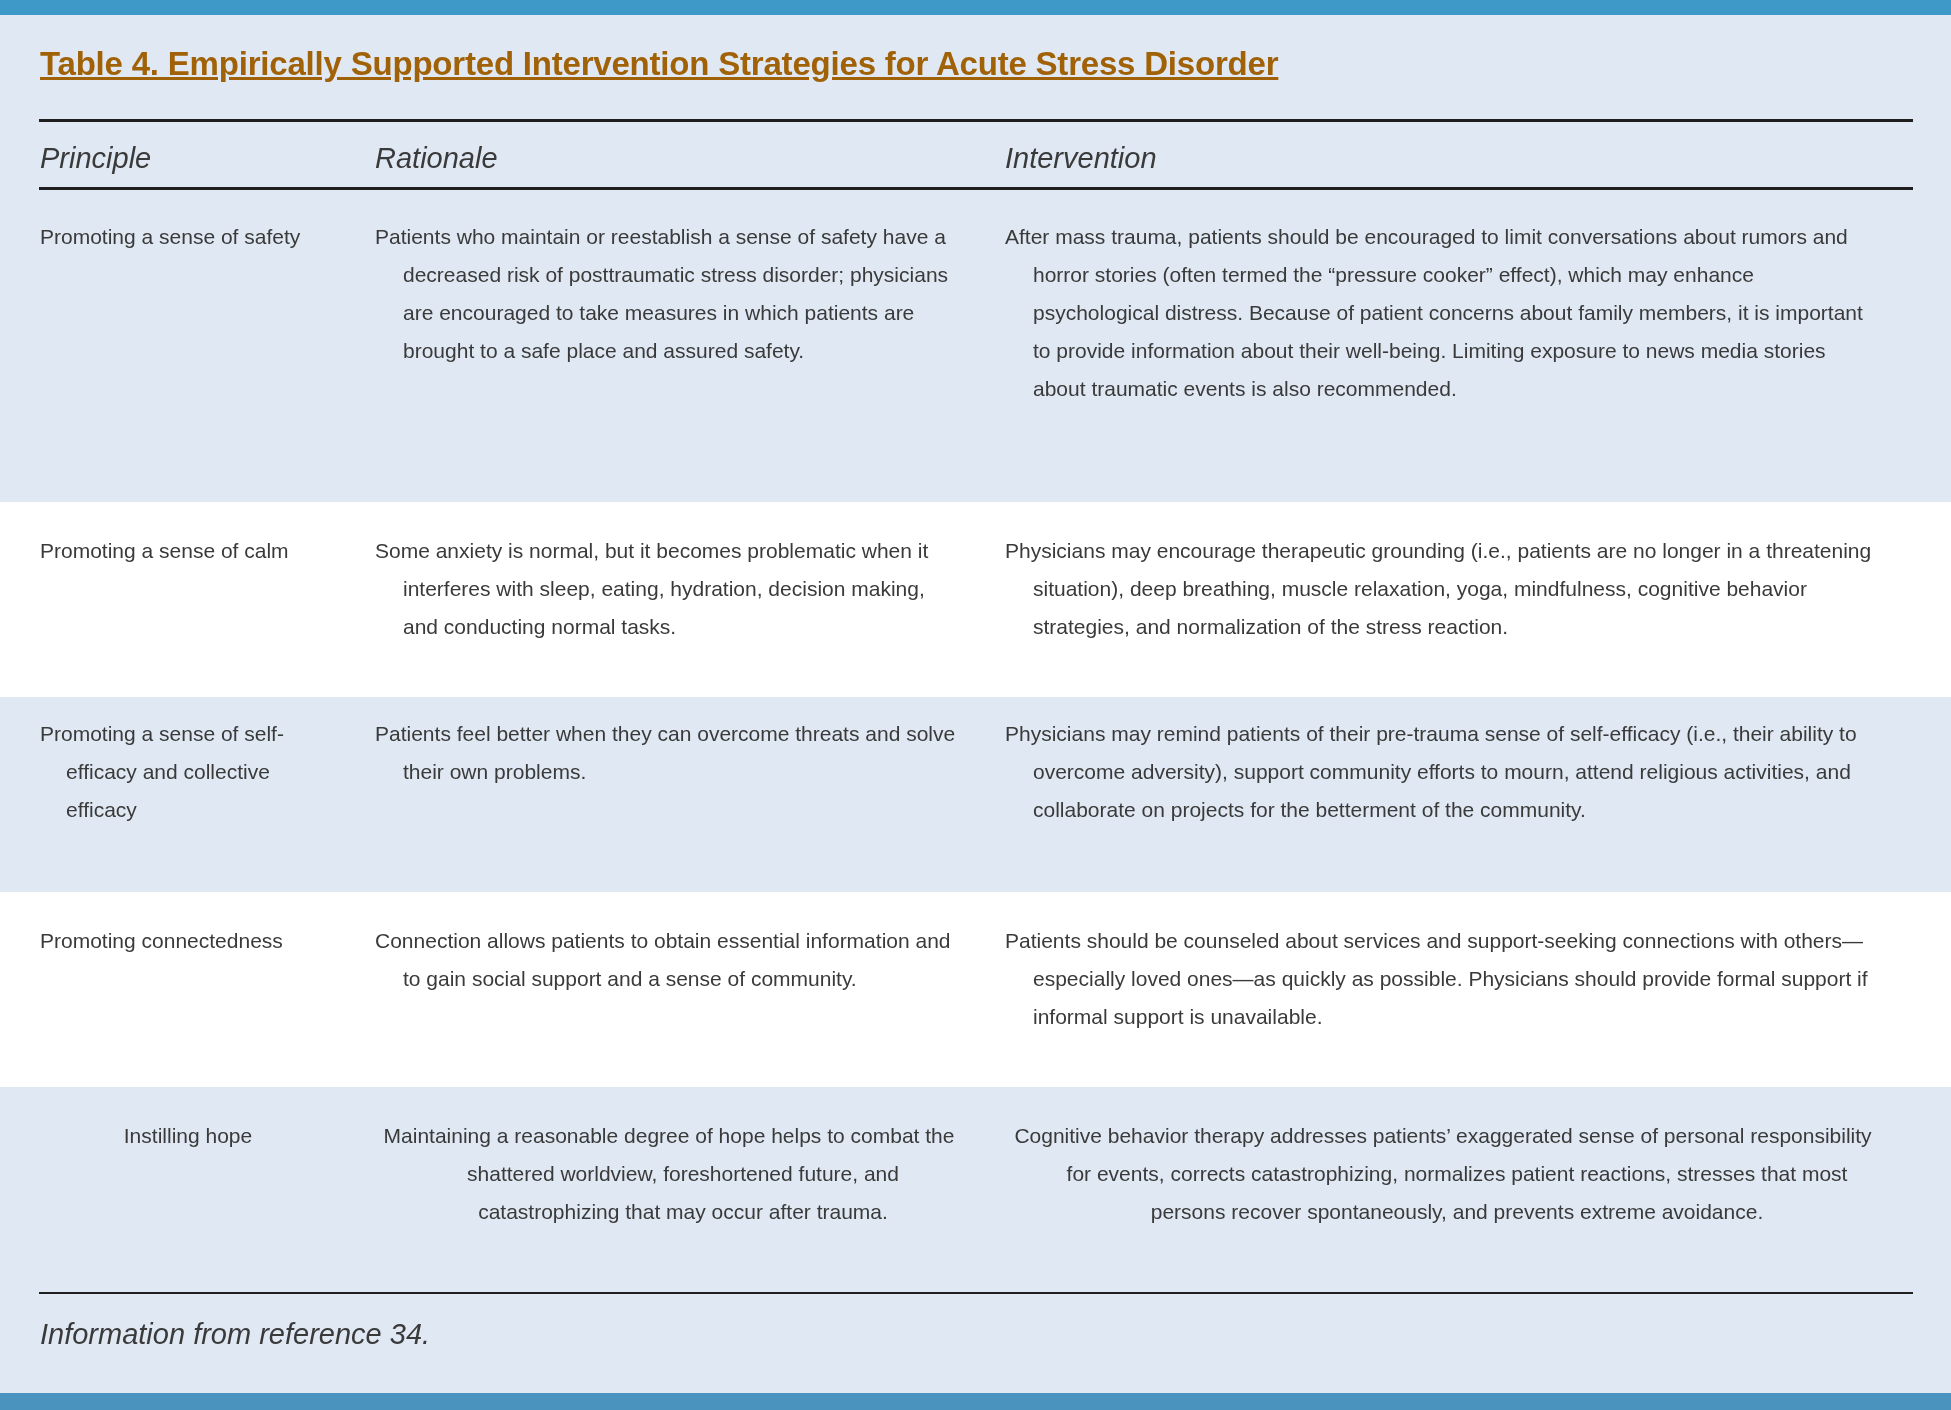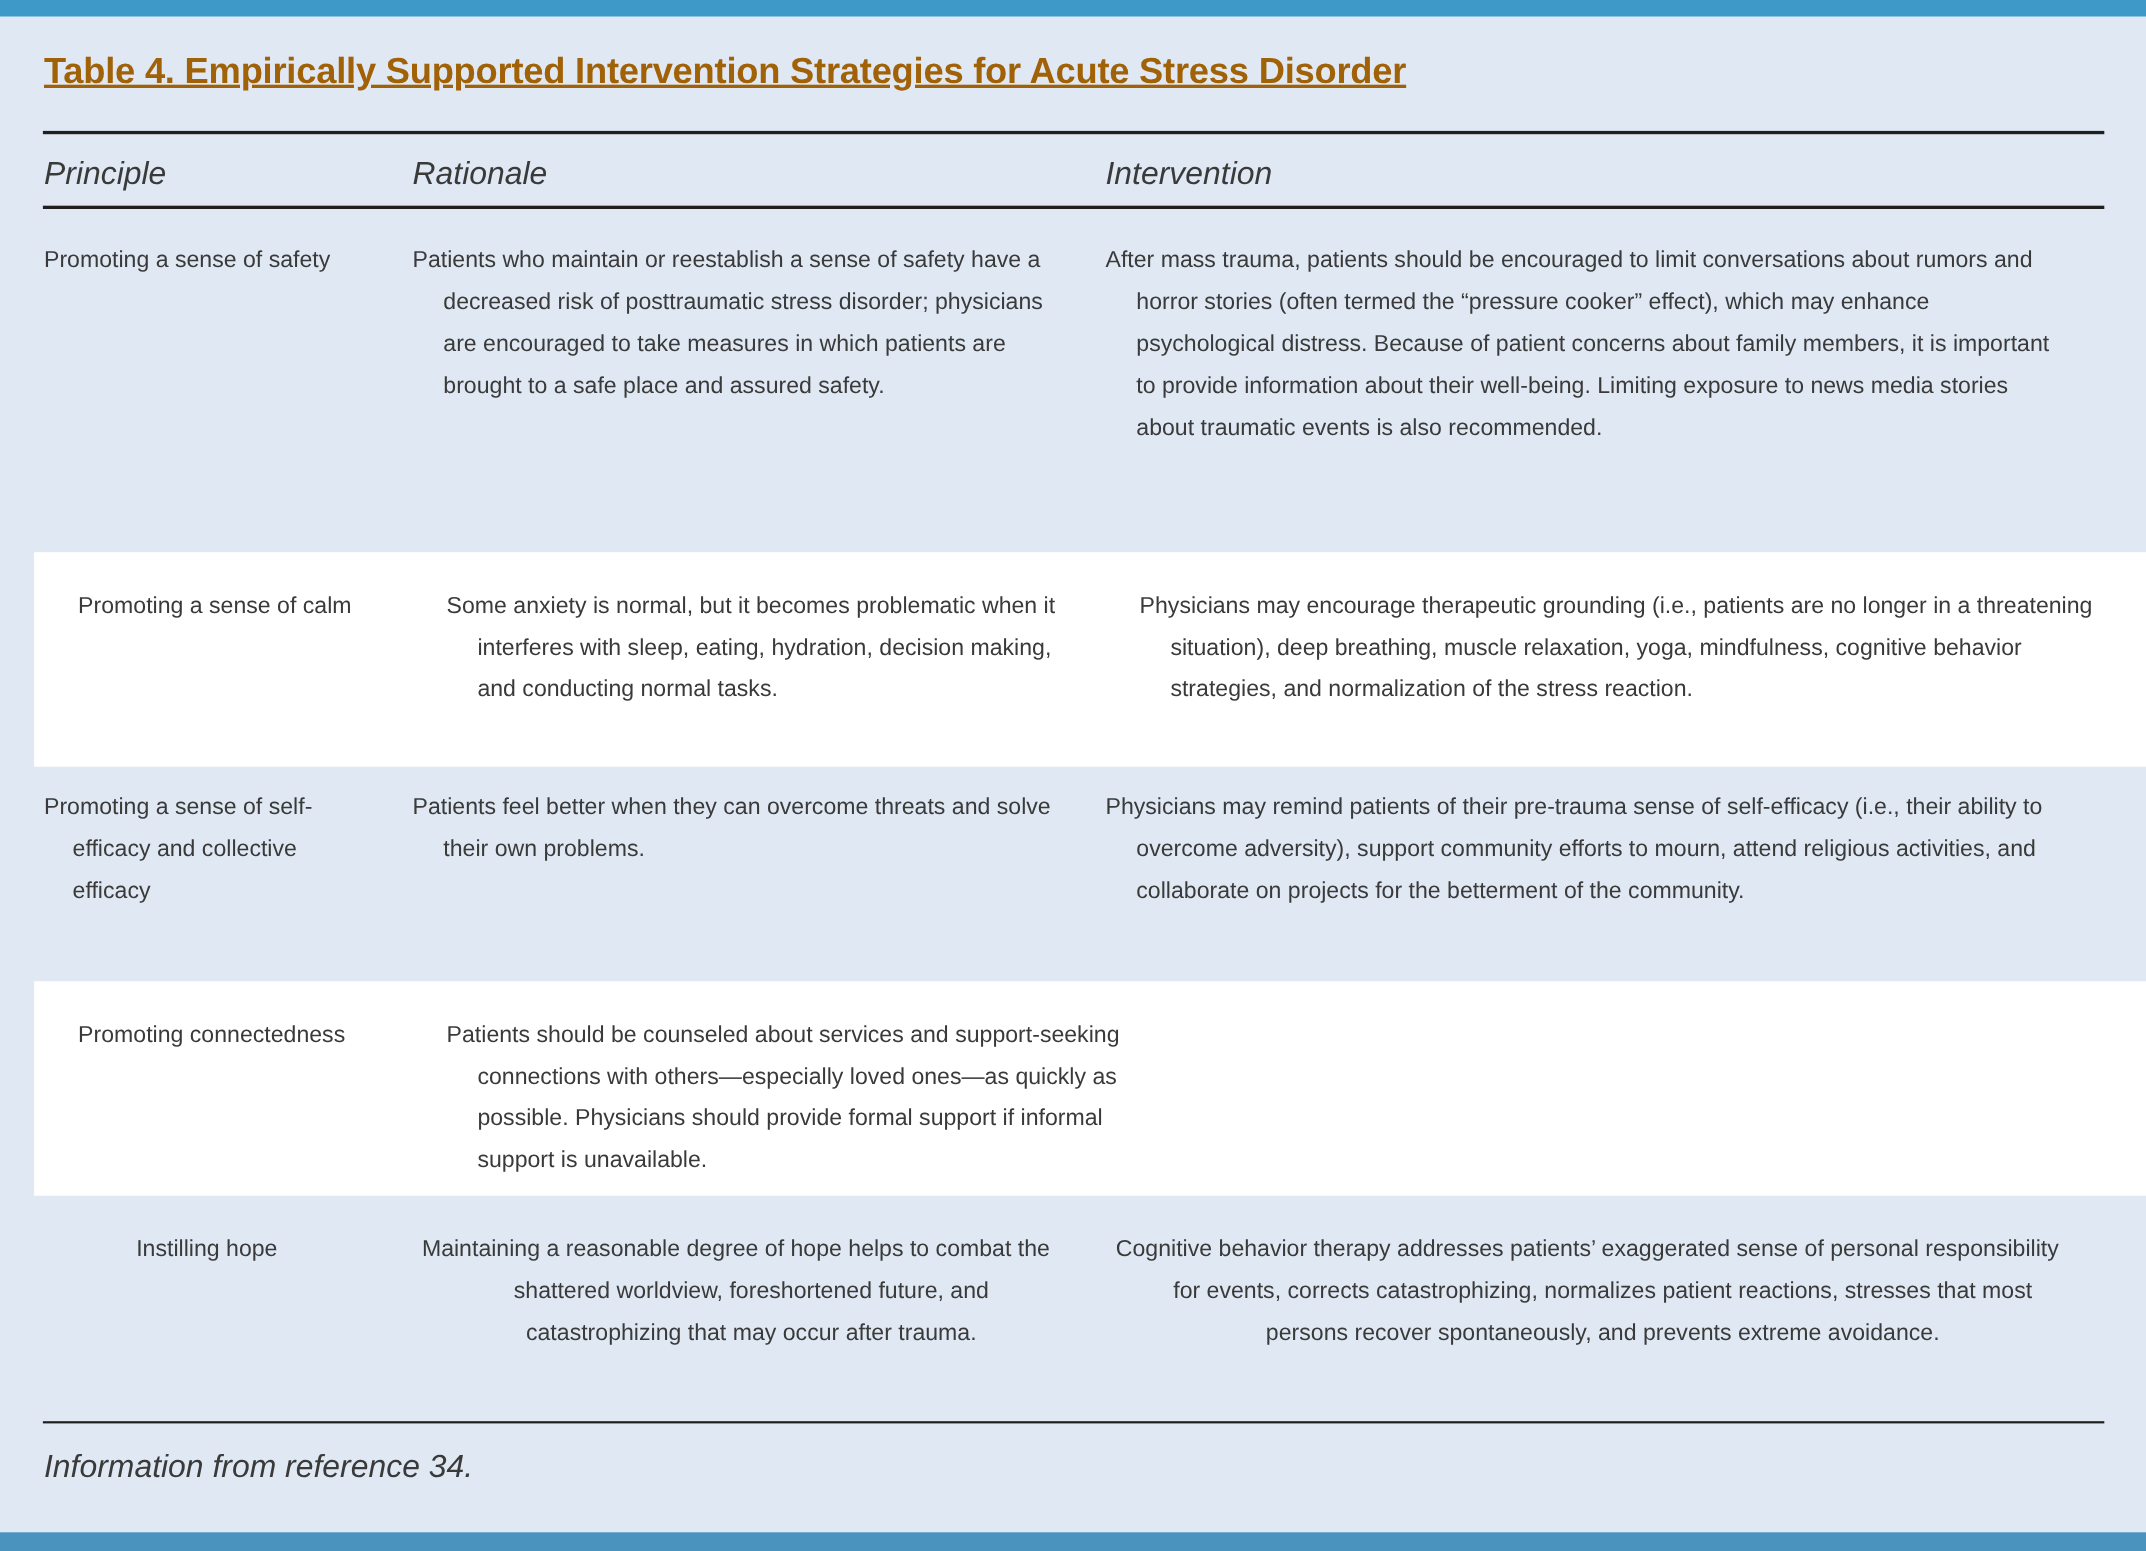--- a/index.html
+++ b/index.html
@@ -32,21 +32,21 @@
     box-sizing:border-box;
   }
   .headband{
     height:65px;align-items:end;padding-bottom:12px;
     font-style:italic;font-size:29px;
   }
   .row{
     padding-top:28px;
     font-size:21px;line-height:38px;
   }
-  .row.alt{background:var(--row-alt-color,#ffffff);margin-left:31px;}
+  .row.alt{background:var(--row-alt-color,#ffffff);}
   .r0{min-height:312px;}
   .r1{min-height:195px;padding-top:30px;}
   .r2{min-height:195px;padding-top:18px;}
   .r3{min-height:195px;padding-top:30px;}
   .r4{min-height:205px;padding-top:30px;text-align:center;}
   .hang{padding-left:28px;text-indent:-28px;}
   .cell-principle{max-width:270px;padding-left:26px;text-indent:-26px;}
   .cell-rationale{max-width:560px;}
   .cell-intervention{max-width:848px;}
   .footband{
@@ -90,20 +90,21 @@
     </div>
 
     <div class="grid row r2">
       <div class="cell-principle">Promoting a sense of self-efficacy and collective efficacy</div>
       <div class="cell-rationale hang">Patients feel better when they can overcome threats and solve their own problems.</div>
       <div class="cell-intervention hang">Physicians may remind patients of their pre-trauma sense of self-efficacy (i.e., their ability to overcome adversity), support community efforts to mourn, attend religious activities, and collaborate on projects for the betterment of the community.</div>
     </div>
 
     <div class="grid row alt r3">
       <div class="cell-principle">Promoting connectedness</div>
+      <div class="cell-rationale hang">Connection allows patients to obtain essential information and to gain social support and a sense of community.</div>
       <div class="cell-intervention hang">Patients should be counseled about services and support-seeking connections with others—especially loved ones—as quickly as possible. Physicians should provide formal support if informal support is unavailable.</div>
     </div>
 
     <div class="grid row r4">
       <div class="cell-principle">Instilling hope</div>
       <div class="cell-rationale hang">Maintaining a reasonable degree of hope helps to combat the shattered worldview, foreshortened future, and catastrophizing that may occur after trauma.</div>
       <div class="cell-intervention hang">Cognitive behavior therapy addresses patients’ exaggerated sense of personal responsibility for events, corrects catastrophizing, normalizes patient reactions, stresses that most persons recover spontaneously, and prevents extreme avoidance.</div>
     </div>
 
     <div class="rule thin"></div>

